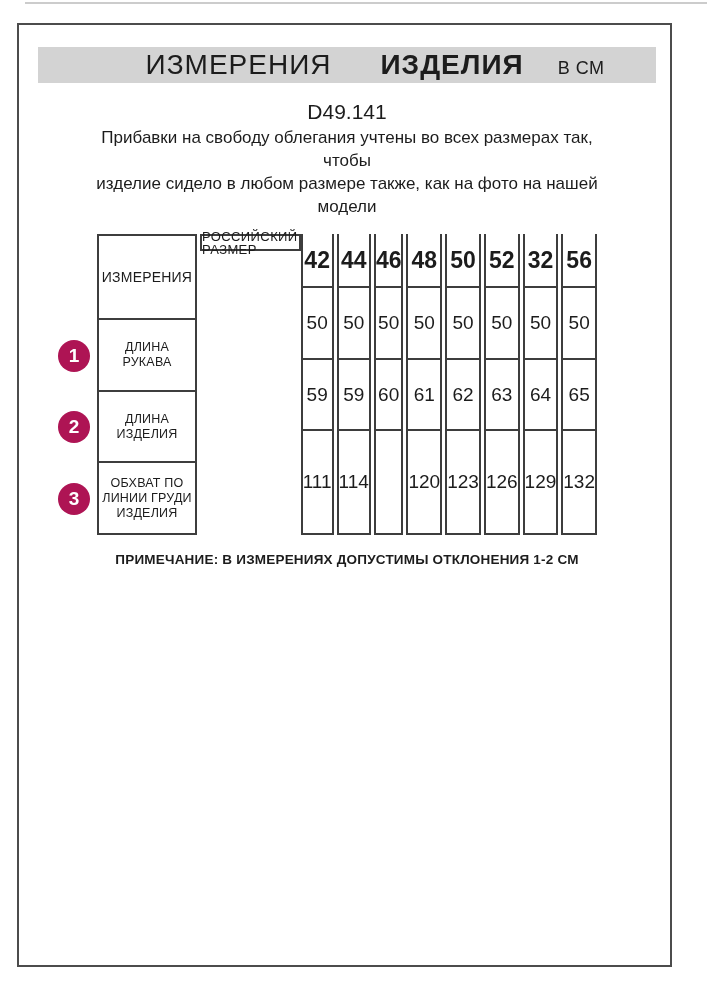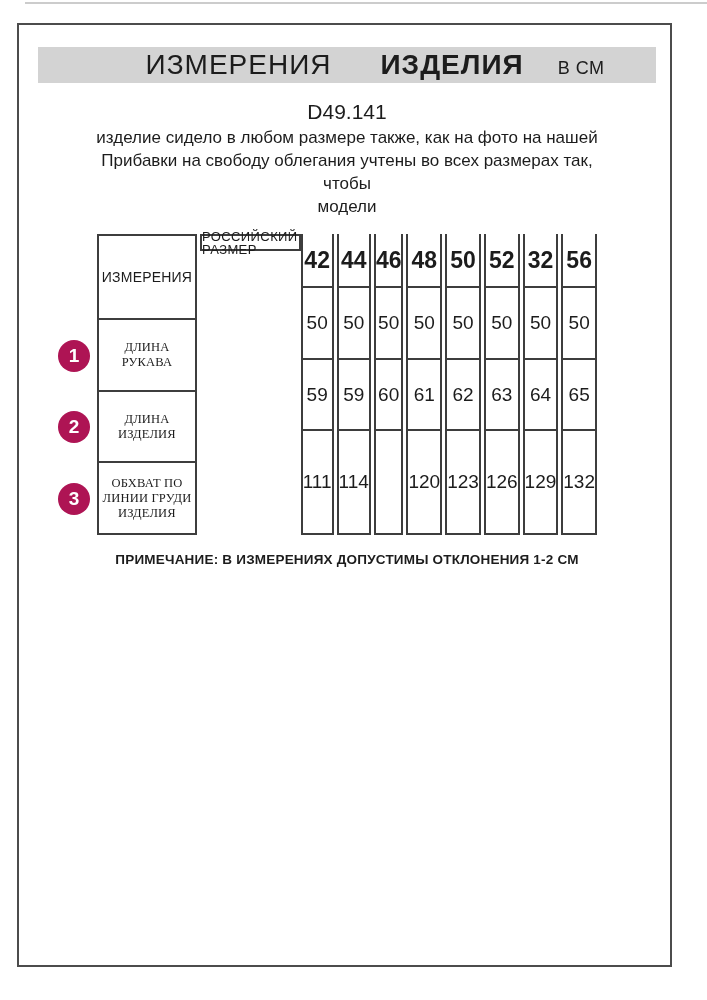--- a/index.html
+++ b/index.html
@@ -81,21 +81,20 @@
     font-size: 14px;
     letter-spacing: 0.2px;
   }
   .row-label {
     display: flex; align-items: center; justify-content: center;
     text-align: center;
     font-size: 12.5px;
     line-height: 15px;
     letter-spacing: 0.2px;
     padding: 2px;
-    font-family: Liberation Serif, serif;
   }
   .row-label.r1 { height: 72px; border-bottom: 2px solid #3d3d3d; }
   .row-label.r2 { height: 71px; border-bottom: 2px solid #3d3d3d; }
   .row-label.r3 { flex: 1; }
 
   .size-region {
     flex: 1;
     display: flex;
     flex-direction: row;
   }
@@ -170,22 +169,22 @@
 
   <div class="frame" style="border-color: rgb(76, 76, 76);"></div>
 
   <div class="titlebar" style="background: rgb(211, 211, 211);">
     <span class="title-main">ИЗМЕРЕНИЯ</span><span class="title-bold">ИЗДЕЛИЯ</span><span class="title-unit">В СМ</span>
   </div>
 
   <div class="product-code">D49.141</div>
 
   <div class="description">
+    <div>Прибавки на свободу облегания учтены во всех размерах так, чтобы</div>
     <div>изделие сидело в любом размере также, как на фото на нашей</div>
-    <div>Прибавки на свободу облегания учтены во всех размерах так, чтобы</div>
     <div>модели</div>
   </div>
 
   <div class="size-table">
 
     <div class="label-col">
       <div class="corner-cell">ИЗМЕРЕНИЯ</div>
       <div class="row-label r1">ДЛИНА РУКАВА</div>
       <div class="row-label r2">ДЛИНА ИЗДЕЛИЯ</div>
       <div class="row-label r3">ОБХВАТ ПО ЛИНИИ ГРУДИ ИЗДЕЛИЯ</div>

